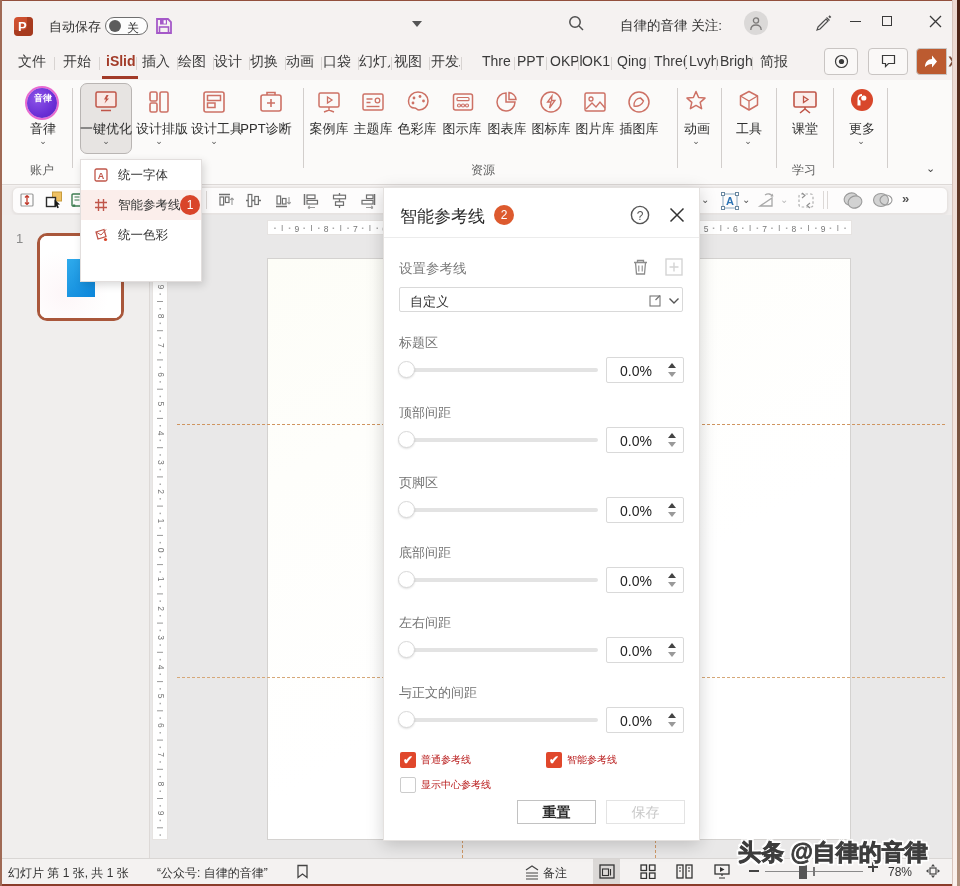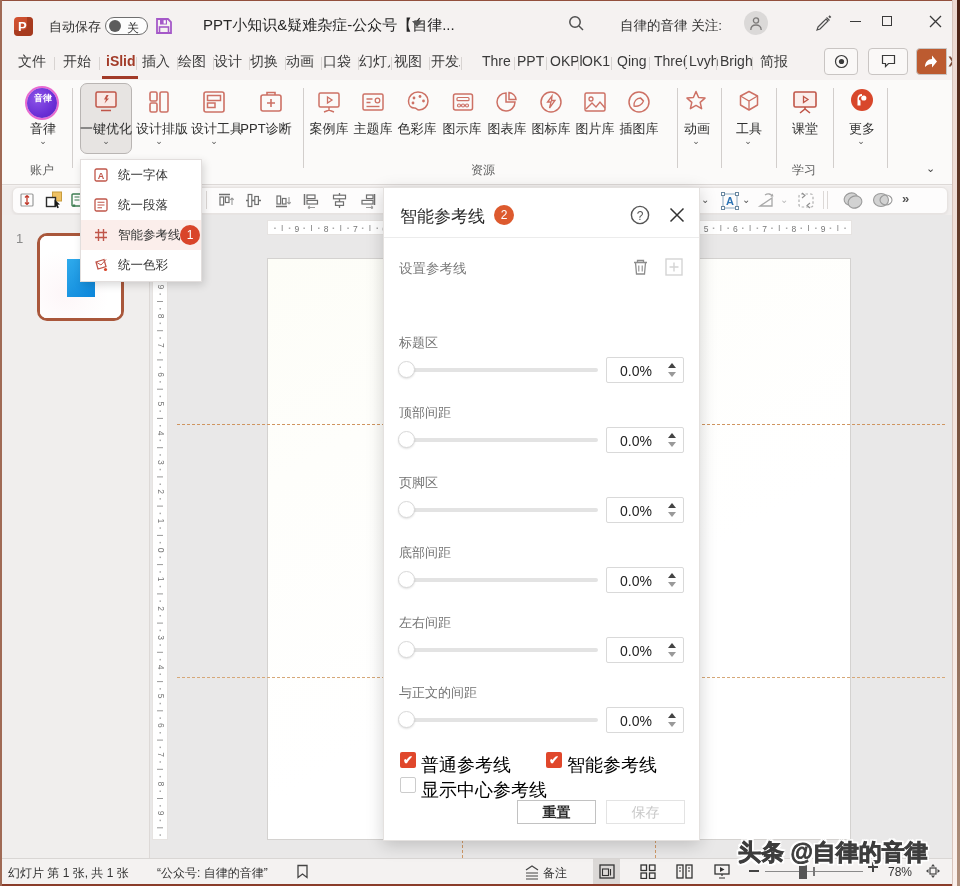--- a/index.html
+++ b/index.html
@@ -32,42 +32,41 @@
 .slabel{position:absolute;left:15px;font-size:13px;color:#737373}
 .track{position:absolute;left:15px;width:199px;height:4px;background:#e3e3e3;border-radius:2px}
 .thumbc{position:absolute;left:14px;width:17px;height:17px;border-radius:50%;background:#fff;border:1px solid #d9d9d9;box-shadow:0 1px 2px rgba(0,0,0,.12)}
 .spin{position:absolute;left:222px;width:78px;height:26px;border:1px solid #d9d9d9;border-radius:2px;background:#fff}
 .spin .val{position:absolute;left:0;top:5px;width:58px;text-align:center;font-size:14px;color:#222}
 .spin .up{position:absolute;right:7px;top:5px;width:0;height:0;border-left:4px solid transparent;border-right:4px solid transparent;border-bottom:5px solid #444}
 .spin .dn{position:absolute;right:7px;bottom:5px;width:0;height:0;border-left:4px solid transparent;border-right:4px solid transparent;border-top:5px solid #999}
 .cb{position:absolute;width:16px;height:16px;border-radius:2px}
 .cbon{background:#e0472b;color:#fff;font-size:12px;text-align:center;line-height:16px;font-weight:bold}
 .cboff{background:#fff;border:1px solid #ccc}
-.cblab{position:absolute;font-size:18px;color:#000000}
+.cblab{position:absolute;font-size:10px;color:#b91c1c}
 .btn{position:absolute;top:612px;width:79px;height:24px;background:#fff;text-align:center;line-height:22px;font-size:14px}
 
 #wm{position:absolute;left:738px;top:837px;z-index:60;font-size:23px;font-weight:bold;color:#3d3d3d;-webkit-text-stroke:0.8px #3d3d3d;white-space:nowrap;letter-spacing:0px;text-shadow:-2px -2px 0 #fff,2px -2px 0 #fff,-2px 2px 0 #fff,2px 2px 0 #fff,0 -2px 0 #fff,0 2px 0 #fff,-2px 0 0 #fff,2px 0 0 #fff}
 </style></head>
 <body>
 <div id="titlebar">
  <div class="abs" style="left:0;top:0;width:952px;height:1px;background:#93503d"></div>
  <div class="abs" style="left:14px;top:17px;width:19px;height:19px;border-radius:4px;background:linear-gradient(135deg,#d35230,#b7472a);box-shadow:inset -6px -6px 0 rgba(145,45,20,.55)"></div>
  <div class="abs" style="left:18px;top:19px;color:#fff;font-size:13px;font-weight:bold">P</div>
  <div class="abs" style="left:49px;top:18px;font-size:13px;color:#333">自动保存</div>
  <div class="abs" style="left:105px;top:17px;width:43px;height:18px;border:1px solid #6f6f6f;border-radius:9px;background:#fdfdfd">
    <div class="abs" style="left:3px;top:2px;width:12px;height:12px;border-radius:50%;background:#5c5c5c"></div>
    <div class="abs" style="left:21px;top:2px;font-size:12px;color:#333">关</div>
  </div>
  <svg class="abs" style="left:155px;top:17px" width="18" height="18" viewBox="0 0 18 18">
       <path d="M2 2 h11 l3 3 v11 h-14 z" fill="none" stroke="#a559c8" stroke-width="1.8"></path>
       <rect x="5" y="2.5" width="7" height="5" fill="#a559c8"></rect>
       <rect x="8.6" y="3.2" width="2.2" height="3.4" fill="#fff"></rect>
       <rect x="4.5" y="10" width="9" height="6" fill="none" stroke="#a559c8" stroke-width="1.6"></rect>
     </svg>
- <div class="abs" style="left:203px;top:16px;font-size:15px;color:#262626">PPT小知识&amp;疑难杂症-公众号【自律...</div>
  <div class="abs" style="left:412px;top:21px;width:0;height:0;border-left:5px solid transparent;border-right:5px solid transparent;border-top:6px solid #555"></div>
  <svg class="abs" style="left:568px;top:15px" width="17" height="17" viewBox="0 0 17 17">
       <circle cx="7" cy="7" r="5.2" fill="none" stroke="#4f4f4f" stroke-width="1.5"></circle>
       <line x1="11" y1="11" x2="15" y2="15" stroke="#4f4f4f" stroke-width="1.5"></line>
     </svg>
  <div class="abs" style="left:620px;top:17px;font-size:13.5px;color:#333">自律的音律 关注:</div>
  <div class="abs" style="left:744px;top:11px;width:24px;height:24px;border-radius:50%;background:#dbd9d8"></div>
  <svg class="abs" style="left:749px;top:16px" width="14" height="15" viewBox="0 0 14 15">
       <circle cx="7" cy="4.5" r="2.6" fill="none" stroke="#7c7a79" stroke-width="1.3"></circle>
       <path d="M1.8 14 c0-3.2 2.3-5 5.2-5 s5.2 1.8 5.2 5" fill="none" stroke="#7c7a79" stroke-width="1.3"></path>
@@ -598,24 +597,20 @@
 </div>
 <div class="abs" style="left:0;top:0;width:2px;height:886px;background:#a06a55;z-index:70"></div>
 <div id="botline"></div>
 <div id="rightstrip"></div>
 <div id="rightstrip2"></div>
 <div id="menu">
  <div class="mitem"><svg class="micon" viewBox="0 0 14 14" width="14" height="14">
         <rect x="1" y="1" width="12" height="12" rx="1.5" fill="none" stroke="#c0564a" stroke-width="1.3"></rect>
         <text x="7" y="10.5" text-anchor="middle" font-size="9" font-weight="bold" fill="#c0564a" font-family="Liberation Sans">A</text>
       </svg>统一字体</div>
- <div class="mitem"><svg class="micon" viewBox="0 0 14 14" width="14" height="14">
-        <rect x="1" y="1" width="12" height="12" rx="1.5" fill="none" stroke="#c0564a" stroke-width="1.3"></rect>
-        <path d="M3.5 4.2 h7 M3.5 7 h7 M3.5 9.8 h4.5" fill="none" stroke="#c0564a" stroke-width="1.1"></path>
-      </svg>统一段落</div>
  <div class="mitem" style="background:#fbeeeb">
    <svg class="micon" viewBox="0 0 14 14" width="14" height="14">
         <path d="M4.5 1 v12 M9.5 1 v12 M1 4.5 h12 M1 9.5 h12" stroke="#c0564a" stroke-width="1.4"></path>
       </svg>智能参考线
    <div class="badge" style="left:99px;top:5px;background:#d9452a">1</div>
  </div>
  <div class="mitem"><svg class="micon" viewBox="0 0 14 14" width="14" height="14">
         <path d="M2 4 l8-2.5 2 7 -8 2.5z" fill="none" stroke="#c0564a" stroke-width="1.3"></path>
         <path d="M2 4 l5 3 5-5.5" fill="none" stroke="#c0564a" stroke-width="1"></path>
         <circle cx="11.5" cy="11.5" r="1.6" fill="#d9452a"></circle>
@@ -636,20 +631,30 @@
  <div class="abs" style="left:15px;top:72px;font-size:13.5px;color:#7a7a7a">设置参考线</div>
  <svg class="abs" style="left:248px;top:70px" width="17" height="18" viewBox="0 0 17 18">
       <path d="M2 4.5 h13 M5.5 4.5 v-2 h6 v2 M3.5 4.5 l1 11.5 h8 l1-11.5" fill="none" stroke="#8c8c8c" stroke-width="1.3"></path>
       <path d="M6.8 7.5 v6 M10.2 7.5 v6" stroke="#8c8c8c" stroke-width="1.1"></path>
     </svg>
  <svg class="abs" style="left:281px;top:70px" width="18" height="18" viewBox="0 0 18 18">
       <rect x="1" y="1" width="16" height="16" fill="none" stroke="#d4d4d4" stroke-width="1.4"></rect>
       <path d="M9 4.5 v9 M4.5 9 h9" stroke="#d4d4d4" stroke-width="1.4"></path>
     </svg>
 
+ <div class="abs" style="left:15px;top:99px;width:284px;height:25px;border:1px solid #d9d9d9;border-radius:2px">
+   <div class="abs" style="left:10px;top:5px;font-size:13px;color:#333">自定义</div>
+   <svg class="abs" style="left:249px;top:6px" width="13" height="13" viewBox="0 0 13 13">
+        <rect x="1" y="2" width="10" height="10" fill="none" stroke="#777" stroke-width="1.1"></rect>
+        <path d="M11 1.5 L6.5 6" stroke="#777" stroke-width="1.2"></path>
+      </svg>
+   <svg class="abs" style="left:268px;top:9px" width="12" height="8" viewBox="0 0 12 8">
+        <path d="M1.5 1.5 L6 6 L10.5 1.5" fill="none" stroke="#555" stroke-width="1.4"></path>
+      </svg>
+ </div>
  <div id="sliders">
  <div class="slabel" style="top:146px">标题区</div>
  <div class="track" style="top:180px"></div>
  <div class="thumbc" style="top:173px"></div>
  <div class="spin" style="top:169px">
         <div class="val">0.0%</div>
         <div class="up"></div>
         <div class="dn"></div>
       </div>
  <div class="slabel" style="top:216px">顶部间距</div>

